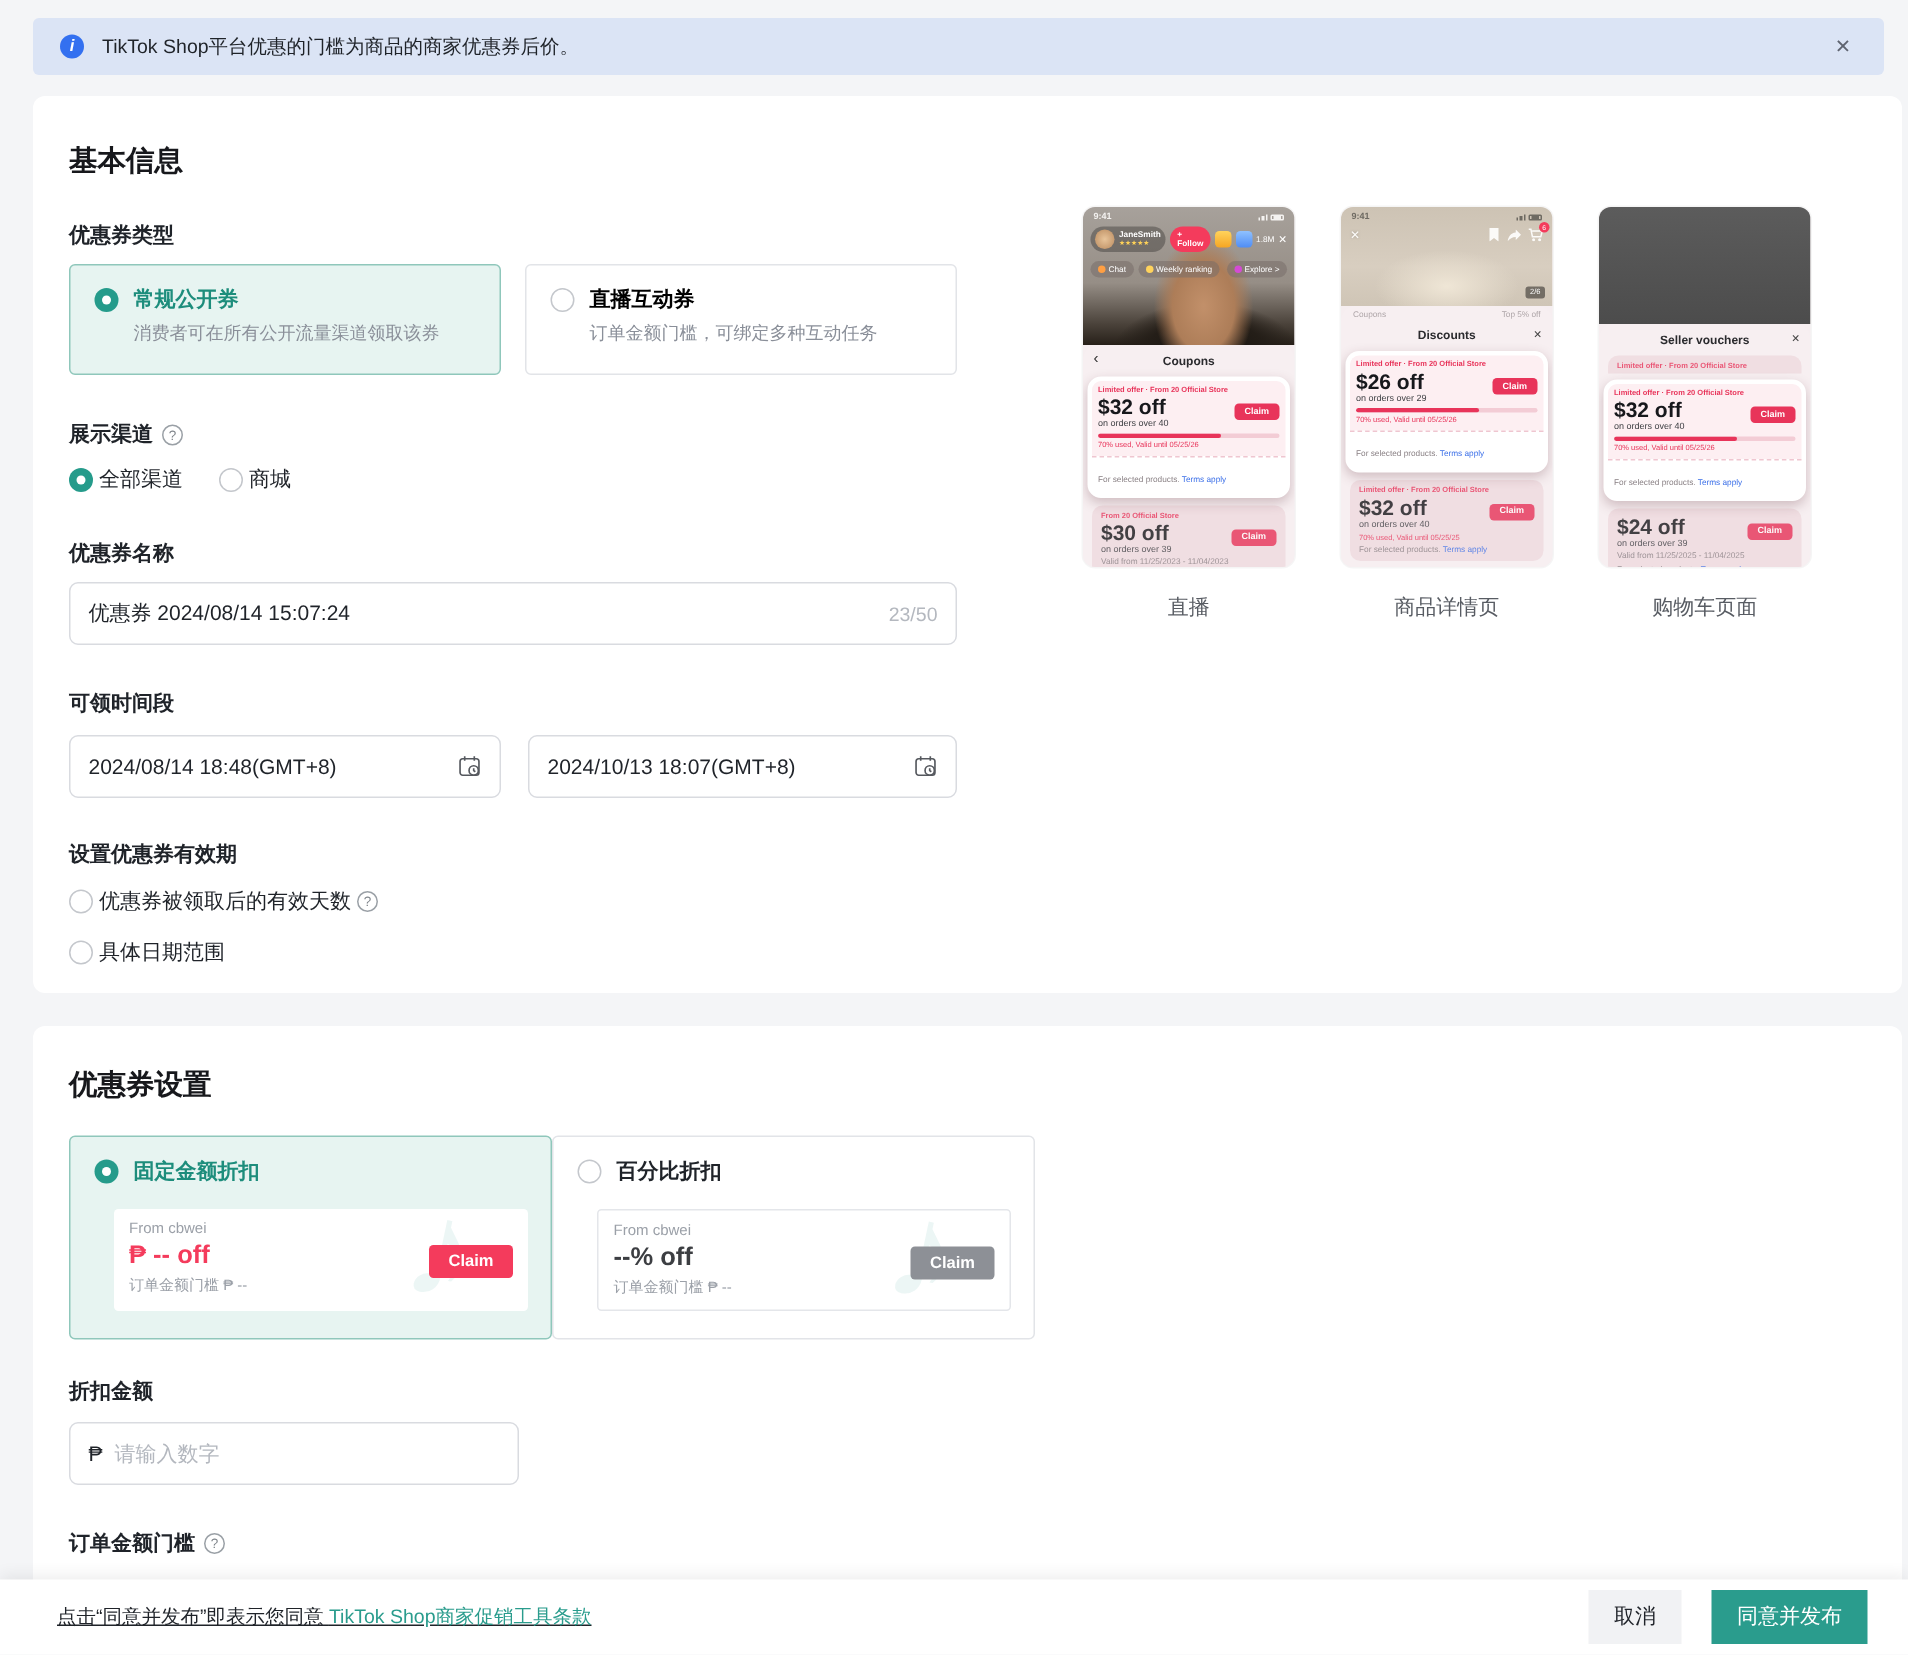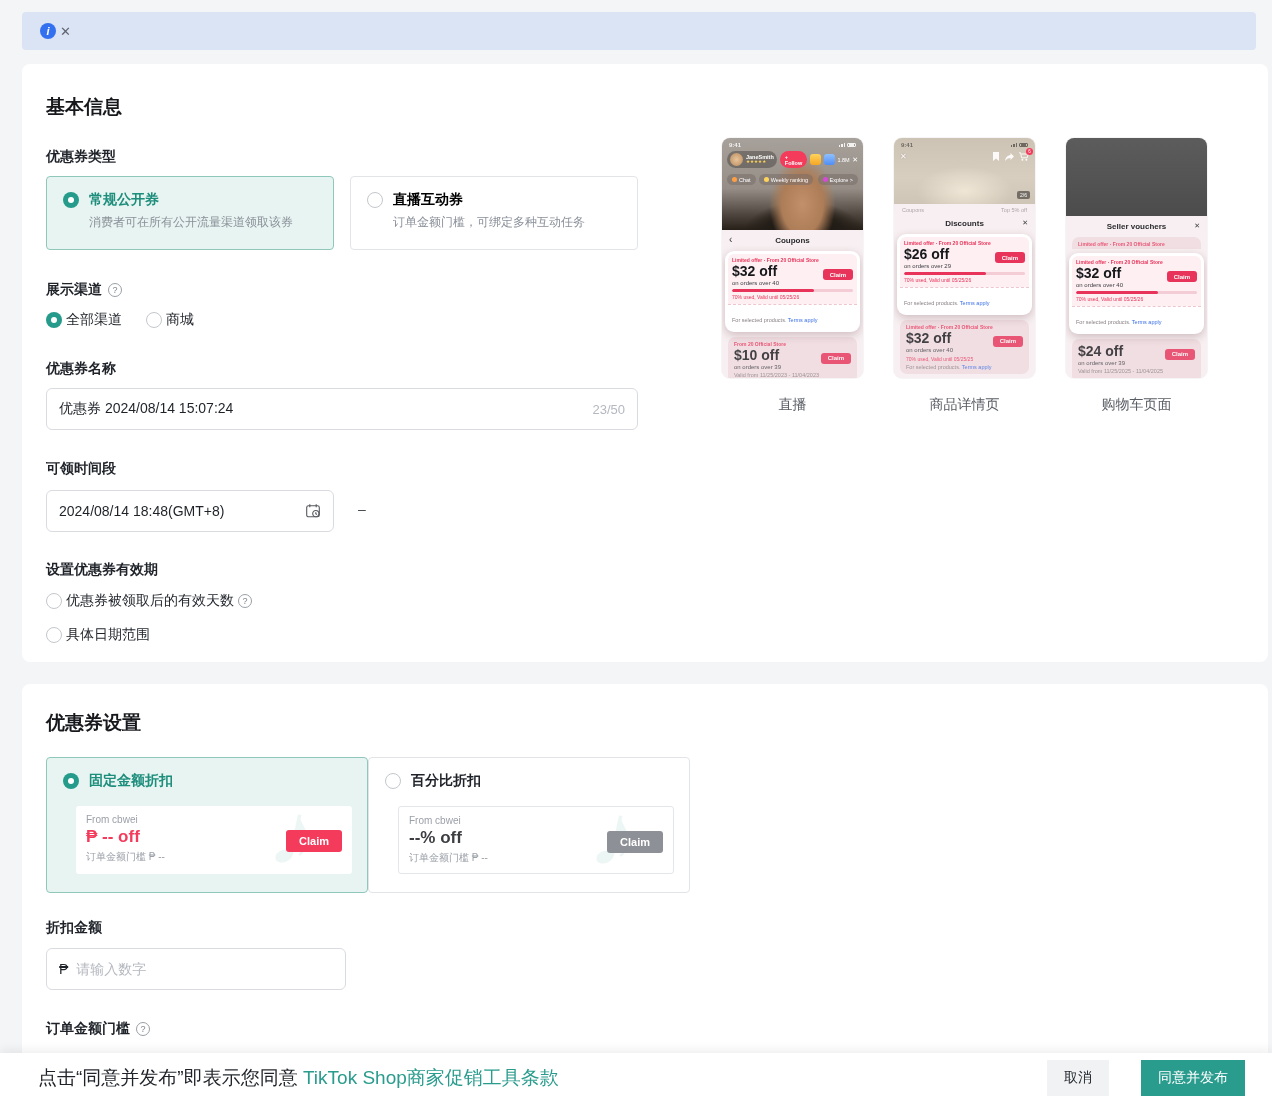--- a/index.html
+++ b/index.html
@@ -161,33 +161,34 @@
   .demo-claim { position:absolute; right:10px; top:24px; font-size:11px; font-weight:bold; color:#fff;
     border-radius:3px; padding:5px 13px; z-index:1; }
   .demo-claim.red { background:#f43b5c; }
   .demo-claim.gray { background:#8d9096; }
   .wm { position:absolute; right:34px; top:-18px; font-size:92px; color:rgba(42,156,141,0.09);
     transform:rotate(12deg); z-index:0; line-height:1; }
 
   
   .footer { position:absolute; left:0; right:0; bottom:0; height:50px; background:#fff;
     box-shadow:0 -3px 10px rgba(0,0,0,0.07); display:flex; align-items:center; padding:0 27px 0 38px; z-index:10; }
-  .agree { font-size:19px; color:#1f2329; }
+  .agree { font-size:13px; color:#1f2329;text-decoration:underline; }
   .agree a { color:#2a9c8d; text-decoration:none; cursor:pointer; }
   .f-btns { margin-left:auto; display:flex; gap:20px; }
   .btn { height:36px; border:none; border-radius:0; font-size:14px; cursor:pointer;
     font-family:inherit; padding:0 17px; }
   .btn-cancel { background:#f1f2f4; color:#1f2329; }
-  .btn-primary { background:#2a9c8d; color:#fff;margin-left:12px; }
+  .btn-primary { background:#2a9c8d; color:#fff; }
 </style>
 </head>
 <body>
 
 <div class="banner">
   <span class="info-ic">i</span>
+  <span class="banner-text">TikTok Shop平台优惠的门槛为商品的商家优惠券后价。</span>
   <span class="banner-close">✕</span>
 </div>
 
 <div class="panel panel-1">
   <div class="sec-title" style="top:30px">基本信息</div>
 
   <div class="fld-label" style="top:84px">优惠券类型</div>
 
   <div class="type-card sel" style="left:24px">
     <div class="type-head">
@@ -229,20 +230,31 @@
     <span class="cal">
       <svg width="16" height="16" viewBox="0 0 16 16" fill="none" stroke="#55585e" stroke-width="1.1">
         <rect x="1.7" y="2.8" width="12.6" height="11" rx="1.8"></rect>
         <path d="M4.8 1.2v3M11.2 1.2v3"></path>
         <circle cx="10.8" cy="10.6" r="3.1" fill="#fff"></circle>
         <path d="M10.8 9.2v1.5l1.1.8"></path>
       </svg>
     </span>
   </div>
   <span class="dash" style="left:336px; top:437px">–</span>
+  <div class="tin" style="left:330px; top:426px; width:286px">
+    <span>2024/10/13 18:07(GMT+8)</span>
+    <span class="cal">
+      <svg width="16" height="16" viewBox="0 0 16 16" fill="none" stroke="#55585e" stroke-width="1.1">
+        <rect x="1.7" y="2.8" width="12.6" height="11" rx="1.8"></rect>
+        <path d="M4.8 1.2v3M11.2 1.2v3"></path>
+        <circle cx="10.8" cy="10.6" r="3.1" fill="#fff"></circle>
+        <path d="M10.8 9.2v1.5l1.1.8"></path>
+      </svg>
+    </span>
+  </div>
 
   <div class="fld-label" style="top:497px">设置优惠券有效期</div>
   <div class="radio-row" style="left:24px; top:528px">
     <span class="radio"></span>
     <span>优惠券被领取后的有效天数</span>
     <span class="help">?</span>
   </div>
   <div class="radio-row" style="left:24px; top:562px">
     <span class="radio"></span>
     <span>具体日期范围</span>
@@ -315,21 +327,21 @@
           </div>
           <div class="cp-terms-w cp-hl-terms">
             <span class="cp-terms">For selected products. </span><span class="cp-terms t-link">Terms apply</span>
           </div>
         </div>
         <div class="cp mut">
           <div class="cp-in">
             <div class="cp-tag">From 20 Official Store</div>
             <div class="cp-row">
               <div>
-                <div class="cp-amt">$10 off</div>
+                <div class="cp-amt">$30 off</div>
                 <div class="cp-cond">on orders over 39</div>
               </div>
               <span class="cp-claim">Claim</span>
             </div>
             <div class="cp-valid">Valid from 11/25/2023 - 11/04/2023</div>
             <div class="cp-terms" style="margin-top:3px">For selected products. </div>
           </div>
         </div>
 
       </div>

